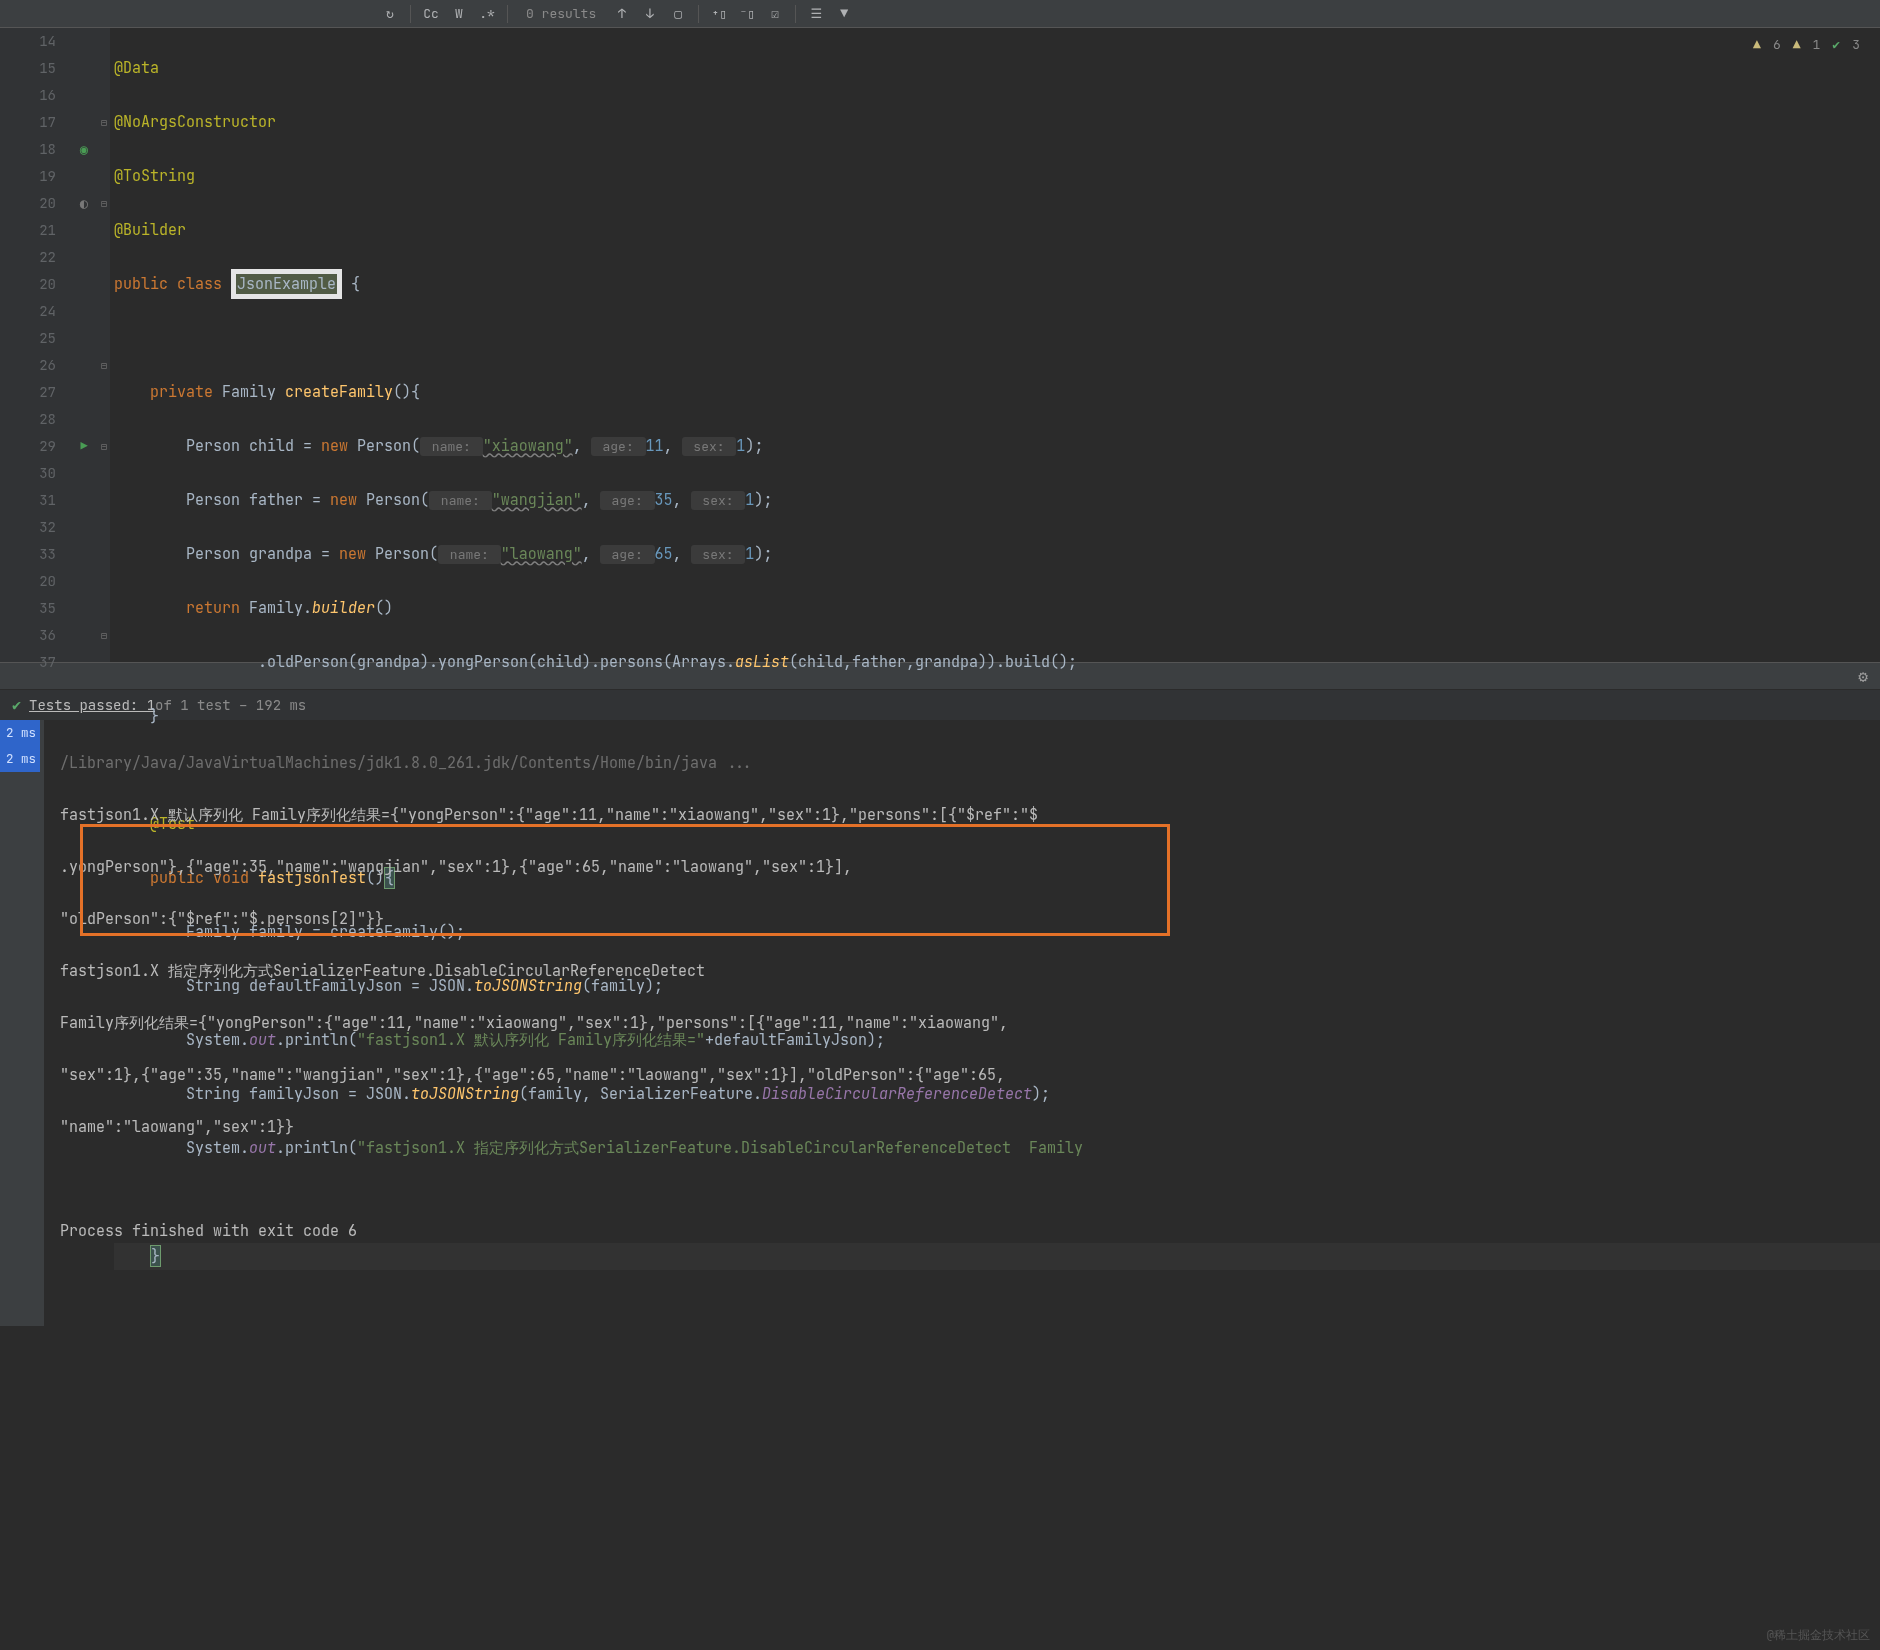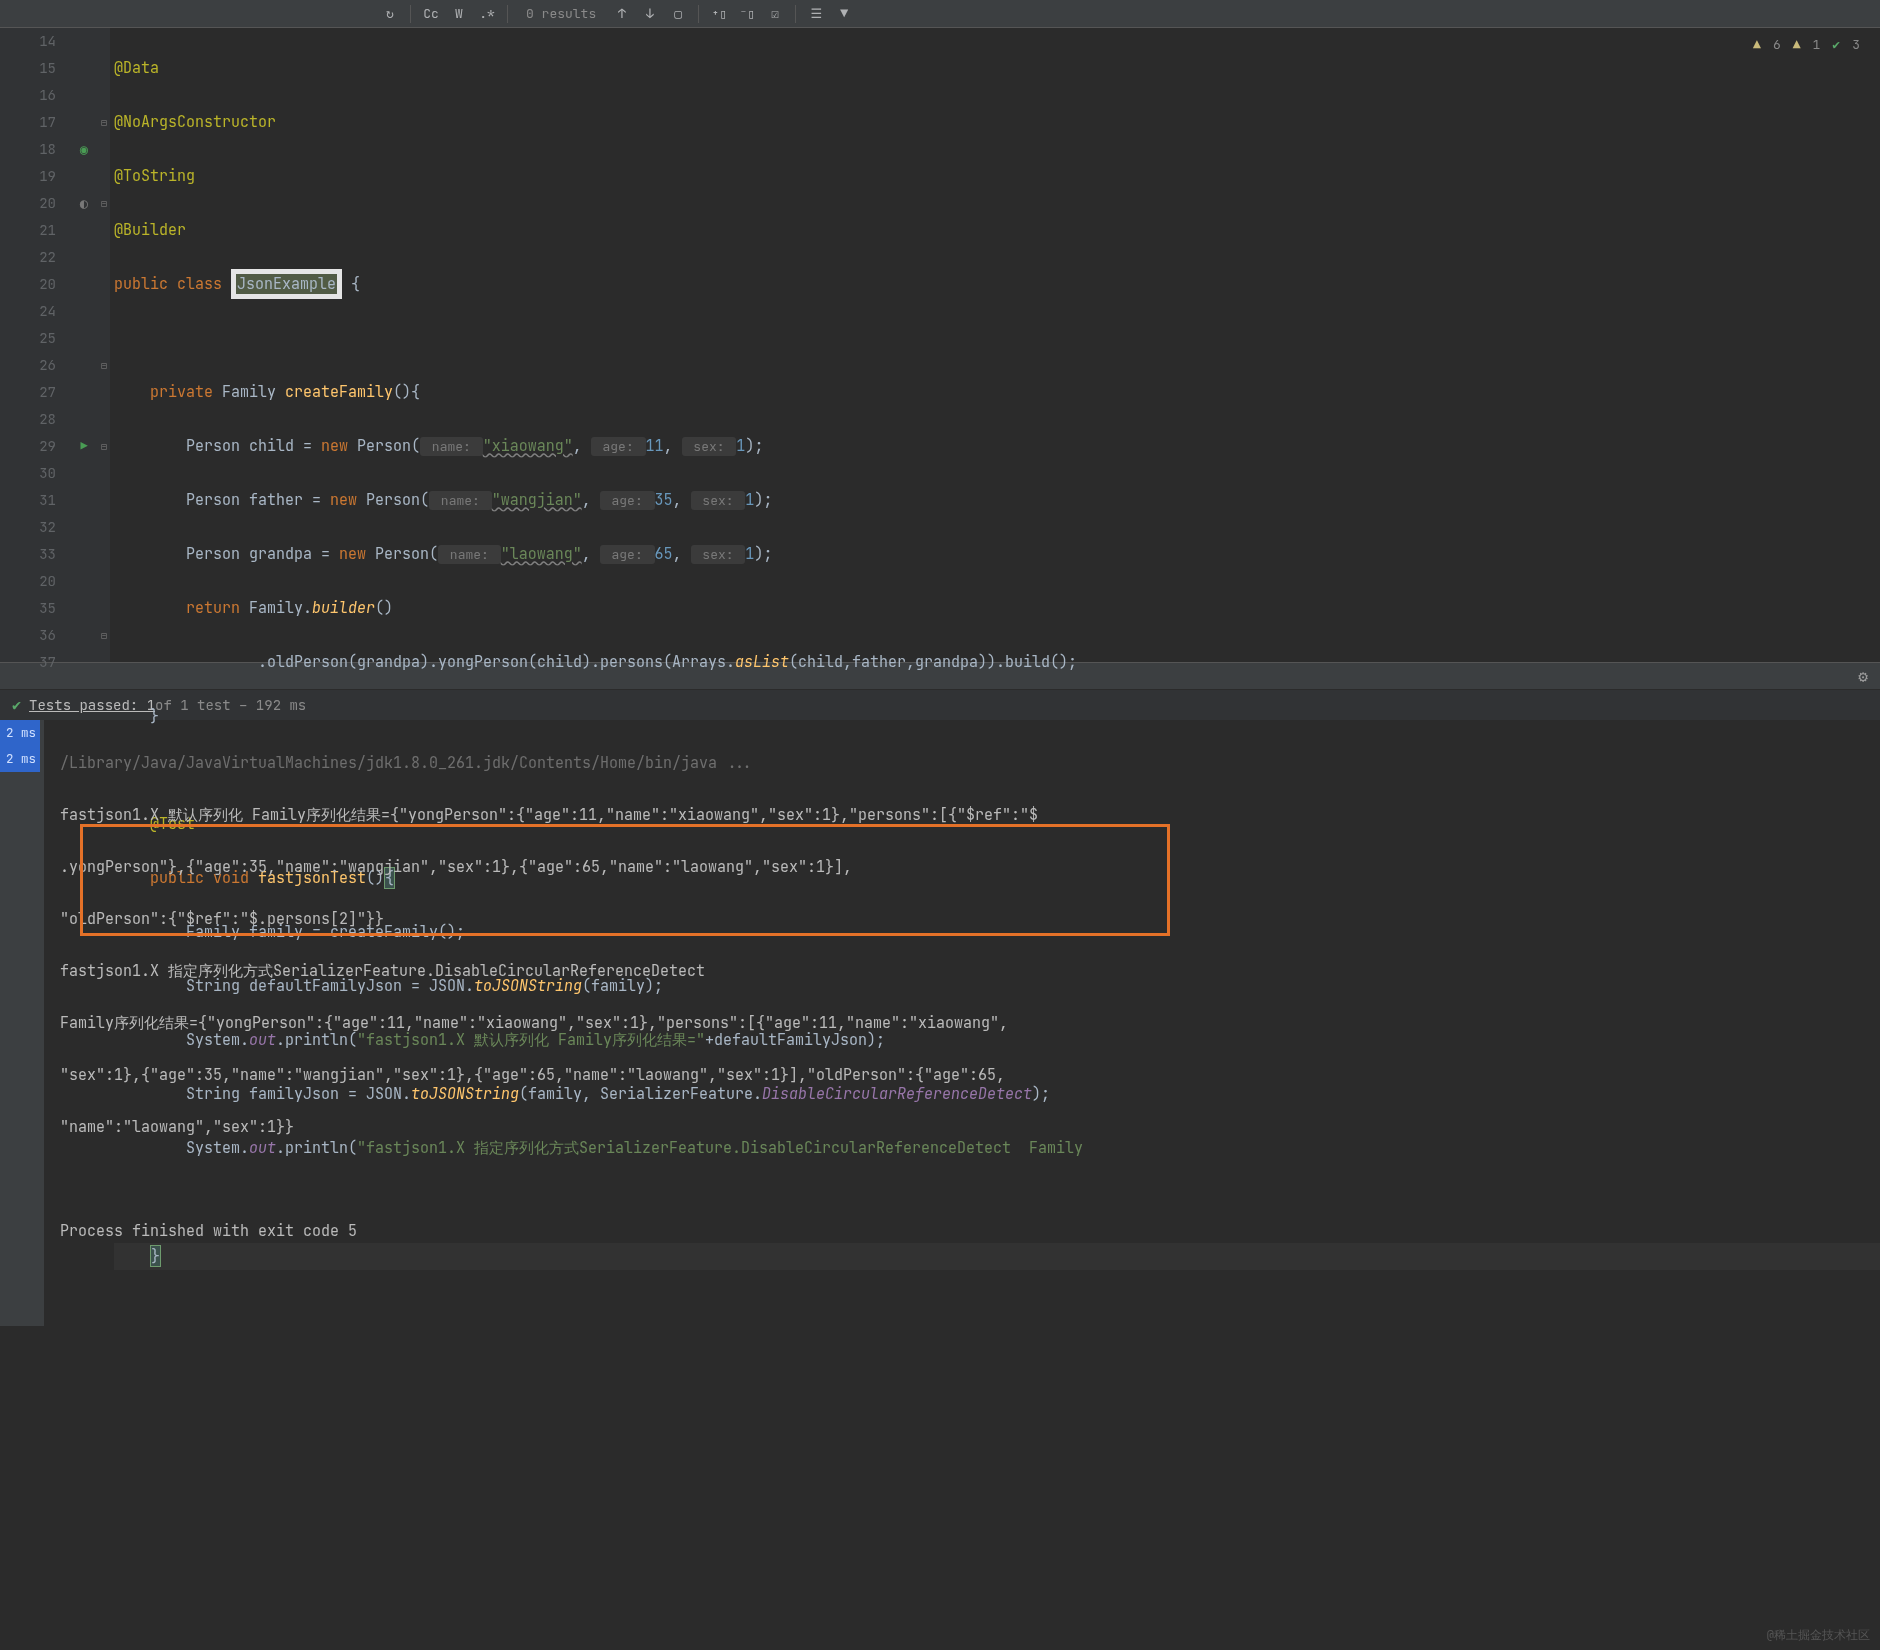--- a/index.html
+++ b/index.html
@@ -296,19 +296,19 @@
     <div class="console" id="console-area">
 <div class="cmd">/Library/Java/JavaVirtualMachines/jdk1.8.0_261.jdk/Contents/Home/bin/java ...</div>
 <div>fastjson1.X 默认序列化 Family序列化结果={"yongPerson":{"age":11,"name":"xiaowang","sex":1},"persons":[{"$ref":"$</div>
 <div>.yongPerson"},{"age":35,"name":"wangjian","sex":1},{"age":65,"name":"laowang","sex":1}],</div>
 <div>"oldPerson":{"$ref":"$.persons[2]"}}</div>
 <div>fastjson1.X 指定序列化方式SerializerFeature.DisableCircularReferenceDetect </div>
 <div>Family序列化结果={"yongPerson":{"age":11,"name":"xiaowang","sex":1},"persons":[{"age":11,"name":"xiaowang",</div>
 <div>"sex":1},{"age":35,"name":"wangjian","sex":1},{"age":65,"name":"laowang","sex":1}],"oldPerson":{"age":65,</div>
 <div>"name":"laowang","sex":1}}</div>
 <div>&nbsp;</div>
-<div>Process finished with exit code 5</div>
+<div>Process finished with exit code 6</div>
 <div class="orange-box" style="top:104px; width:1090px; height:112px;"></div>
     </div>
   </div>
 </div>
 
 <div class="watermark">@稀土掘金技术社区</div>
 
 </body></html>

